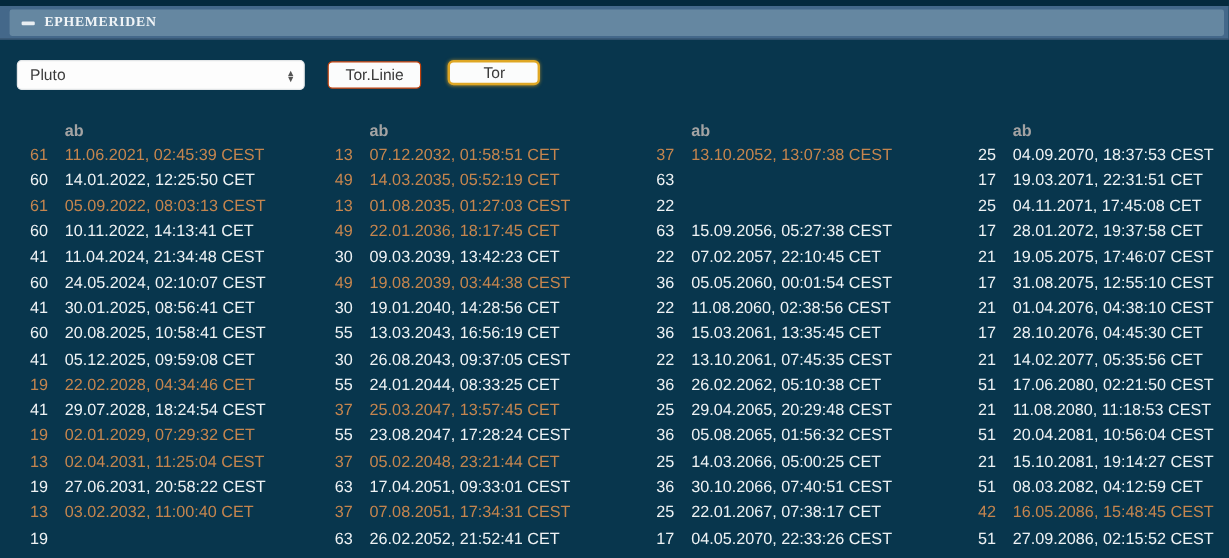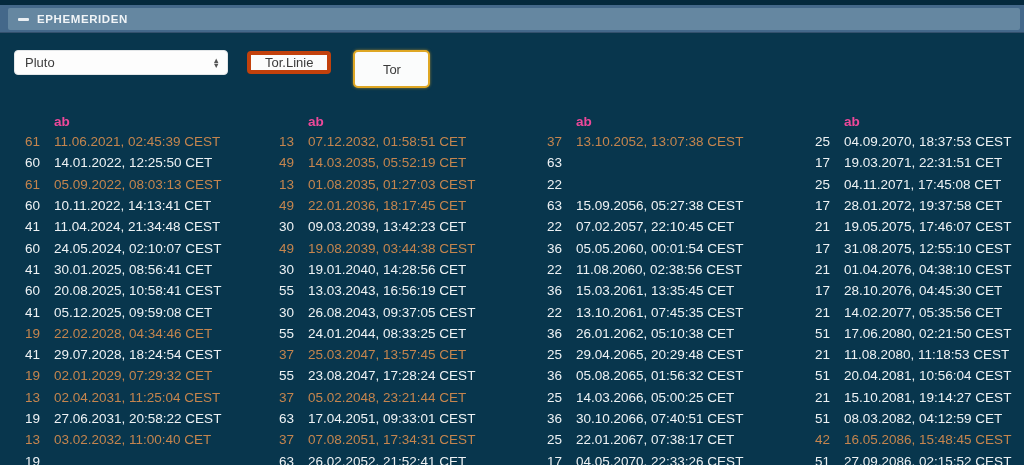--- a/index.html
+++ b/index.html
@@ -8,20 +8,21 @@
     background:var(--bg,#08364d);
     font-family:"Liberation Sans", sans-serif;
     -webkit-font-smoothing:antialiased;
   }
   .top-strip{height:5px;background:#04293d;}
   
   .panel-bar{
     background:#44688a;
     padding:3px 4px 2px 8px;
     border-bottom:1px solid #33506d;
+    font-family:Liberation Serif, serif;
   }
   .panel-header{
     background:var(--bar,#6587a1);
     height:22px;
     display:flex;align-items:center;
     padding-left:10px;
     border-radius:2px;
     cursor:pointer;
   }
   .minus-icon{
@@ -31,55 +32,55 @@
   .panel-title{
     color:#f0f4f7;font-size:11.5px;font-weight:bold;
     letter-spacing:.6px;
   }
   
   .controls{
     display:flex;align-items:flex-start;
     margin:17px 0 0 14px;
   }
   .select{
-    width:214px;height:25px;background:#fdfdfd;
+    width:240px;height:25px;background:#fdfdfd;
     border:1px solid #e3e6e8;border-radius:4px;
     display:flex;align-items:center;justify-content:space-between;
     padding:0 7px 0 10px;box-sizing:border-box;
     font-size:13px;color:#3c3c3c;cursor:pointer;
   }
   .stepper{display:flex;flex-direction:column;line-height:5px;font-size:7.5px;color:#555;}
   .btn{
     font-family:"Liberation Sans", sans-serif;
     background:#fbfcfc;color:#3a3a3a;font-size:13px;
-    border:4px solid #c2410c;border-radius:4px;
+    border:1px solid #c2410c;border-radius:4px;
     height:23px;min-width:74px;padding:0 14px;
     margin:1px 0 0 19px;cursor:pointer;
   }
   .btn.active{
-    height:38px;min-width:77px;margin:0 15px 0 22px;
+    height:21px;min-width:77px;margin:0 15px 0 22px;
     border:2px solid var(--gold,#dfa724);
     border-radius:5px;
     box-shadow:0 0 3px rgba(223,167,36,.65);
   }
   
   .table-area{
     display:flex;
     margin:24px 0 0 14px;
   }
   .col{width:268px;flex:0 0 auto;}
   .col:first-child{width:254px;}
   .row{
     display:grid;grid-template-columns:26px 1fr;column-gap:14px;
     height:21.3px;align-items:center;
     font-size:13.5px;color:var(--txt,#eef2f4);
   }
   .row .gate{text-align:right;}
   .row.hl{color:var(--hl,#c5854e);}
-  .row.head{font-weight:bold;height:19px;color:#ec4899;}
+  .row.head{font-weight:bold;height:19px;color:#a3a3a3;}
 </style>
 </head>
 <body>
 
 <div class="top-strip"></div>
 
 <div class="panel-bar">
   <div class="panel-header">
     <span class="minus-icon"></span>
     <span class="panel-title">EPHEMERIDEN</span>
@@ -272,21 +273,21 @@
       <div class="row">
         <span class="gate">36</span>
         <span class="date">15.03.2061, 13:35:45 CET</span>
       </div>
       <div class="row">
         <span class="gate">22</span>
         <span class="date">13.10.2061, 07:45:35 CEST</span>
       </div>
       <div class="row">
         <span class="gate">36</span>
-        <span class="date">26.01.2062, 05:10:38 CET</span>
+        <span class="date">26.02.2062, 05:10:38 CET</span>
       </div>
       <div class="row">
         <span class="gate">25</span>
         <span class="date">29.04.2065, 20:29:48 CEST</span>
       </div>
       <div class="row">
         <span class="gate">36</span>
         <span class="date">05.08.2065, 01:56:32 CEST</span>
       </div>
       <div class="row">

